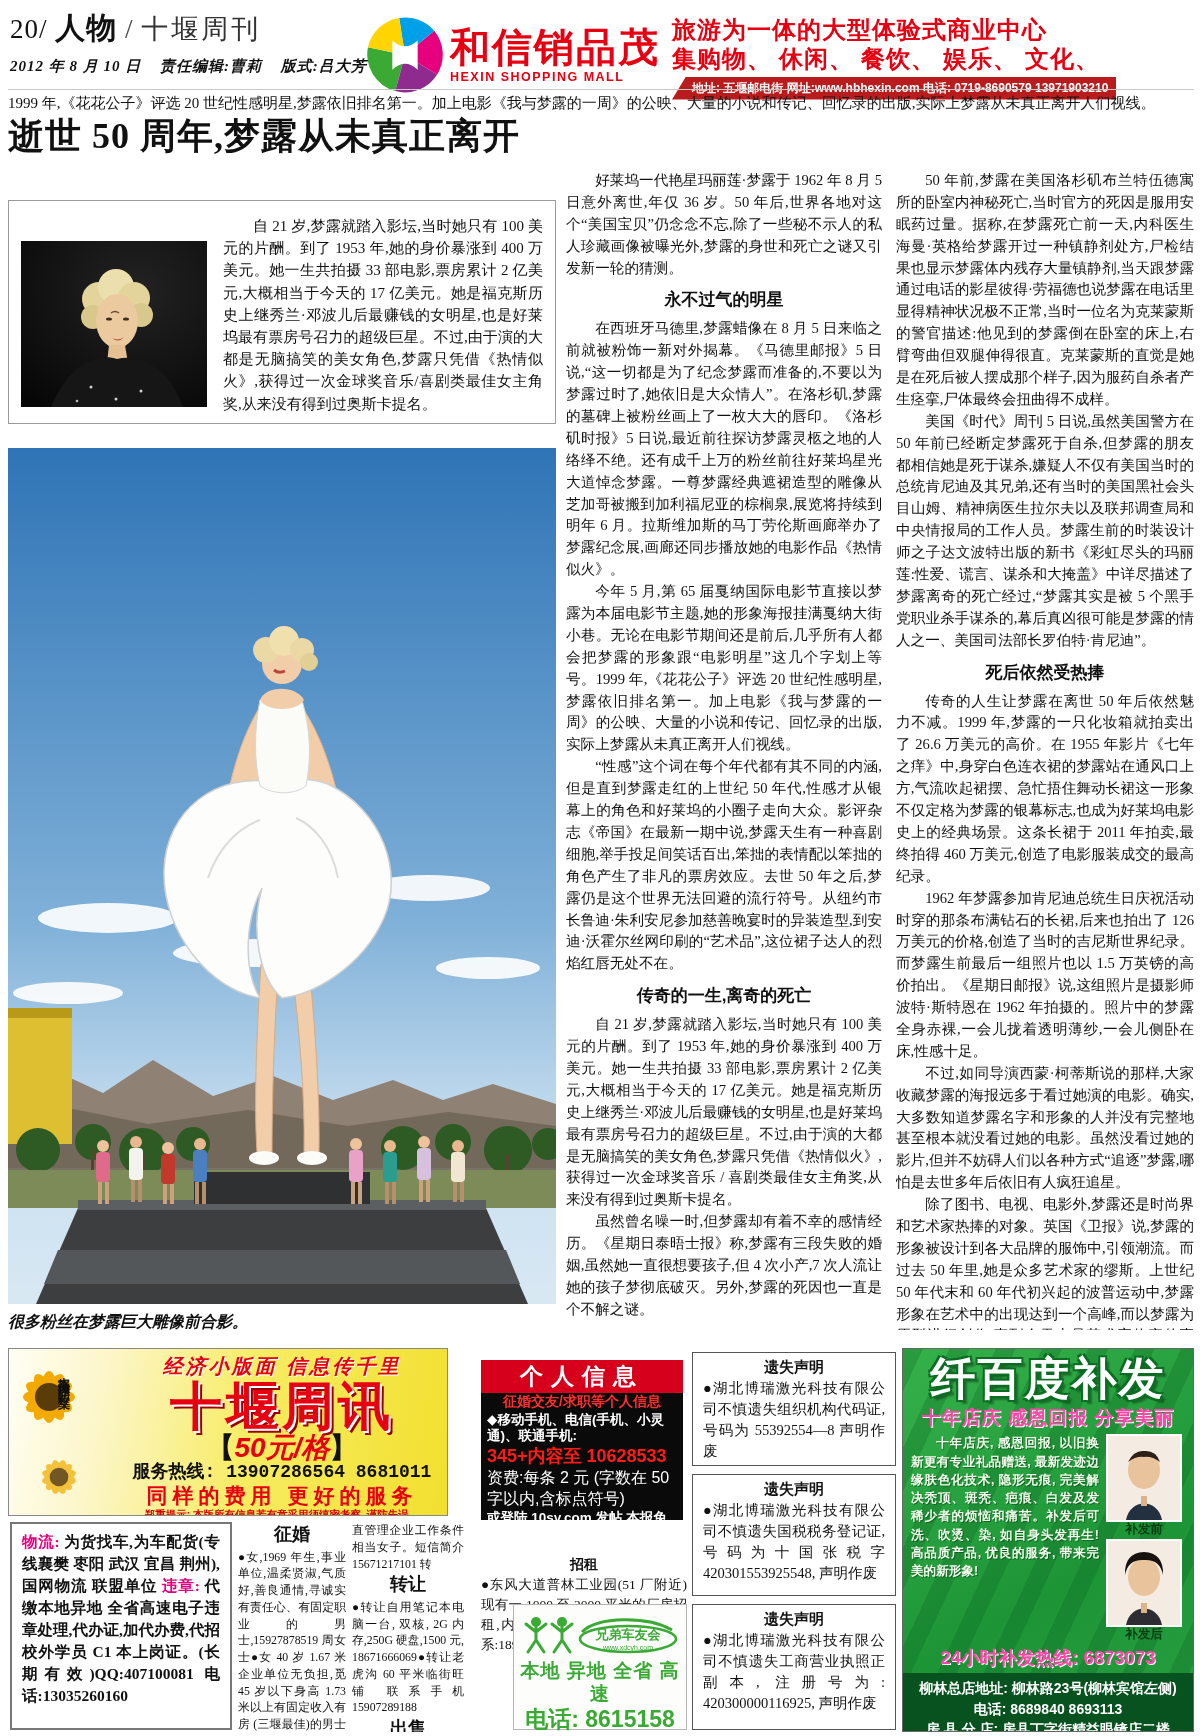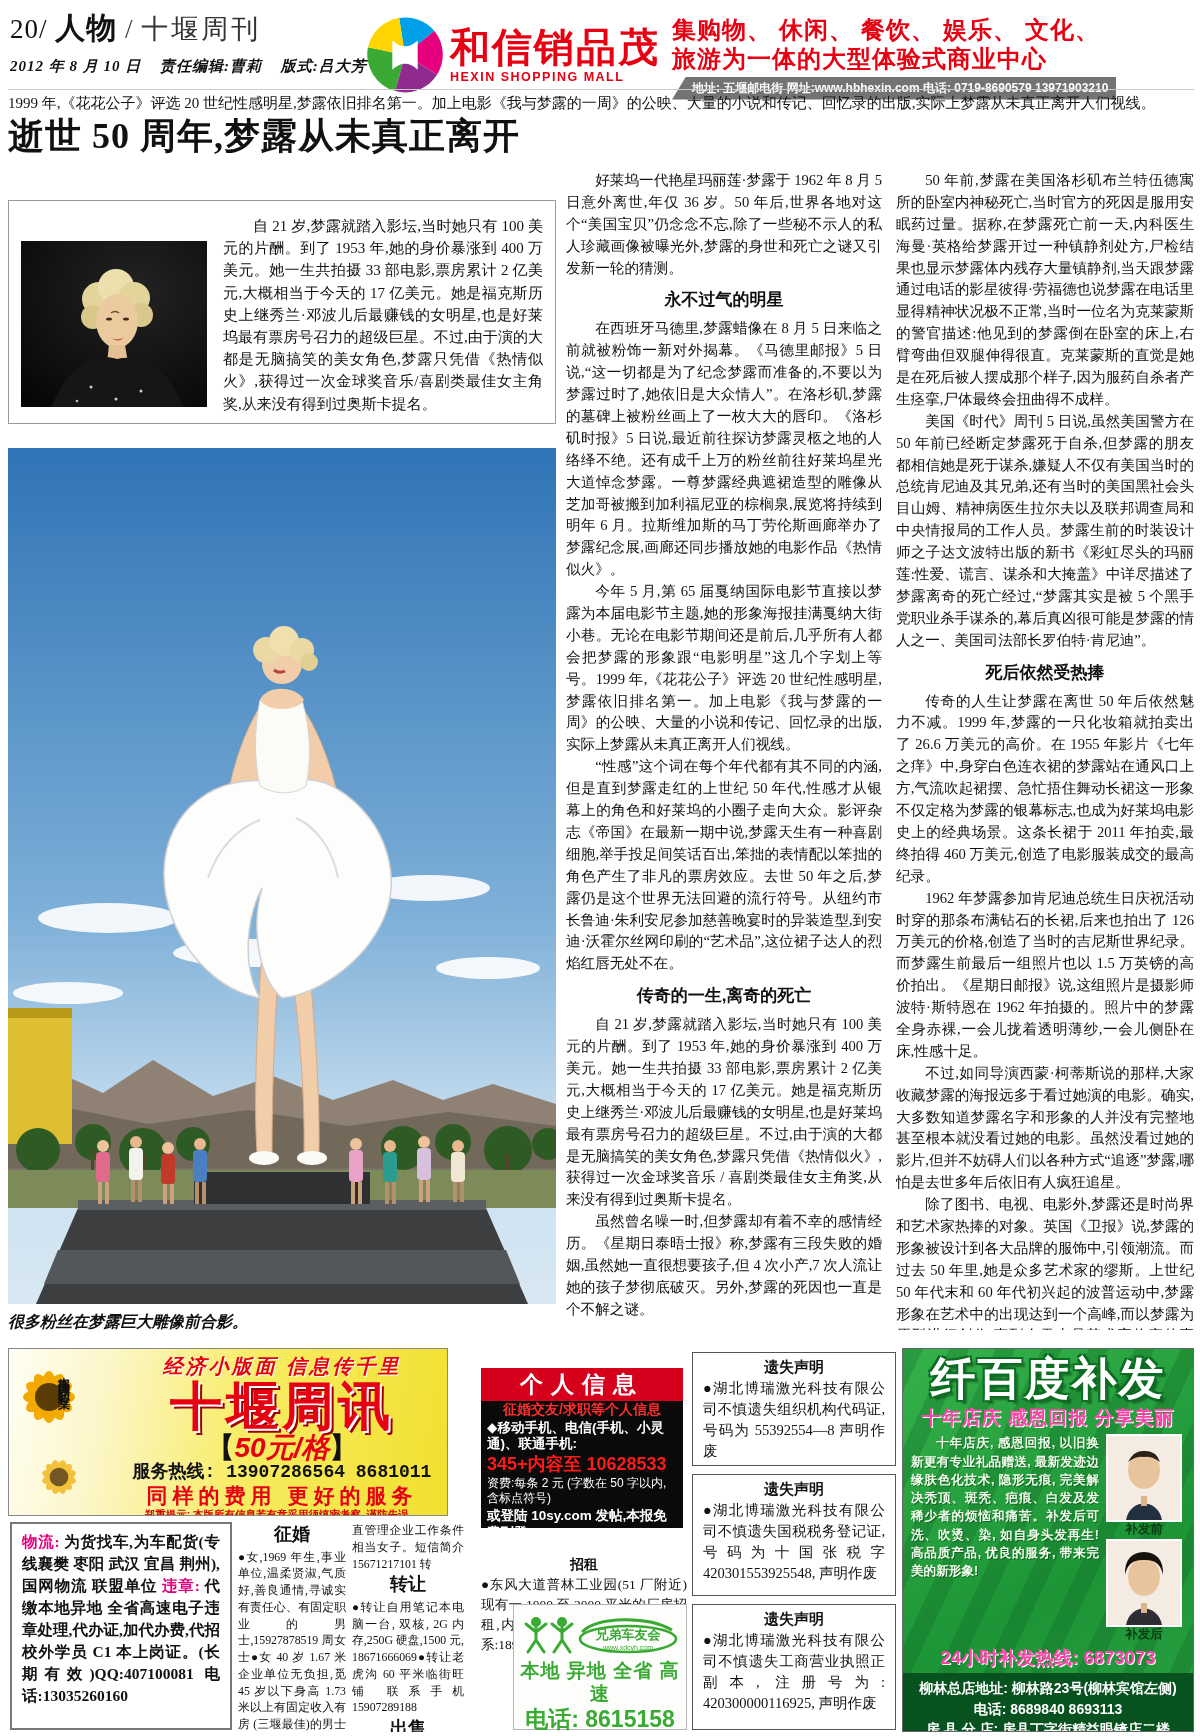--- a/index.html
+++ b/index.html
@@ -18,21 +18,21 @@
   .m-line2 span{margin-right:14px;}
 
   
   .hexin{position:absolute;left:366px;top:16px;width:712px;height:84px;display:flex;align-items:flex-start;}
   .hx-logo{width:78px;height:78px;flex:0 0 auto;}
   .hx-brand{margin-left:6px;margin-top:10px;color:#e60012;flex:0 0 auto;}
   .hx-name{font-size:40px;line-height:1.05;font-weight:900;letter-spacing:2px;}
   .hx-en{font-size:12.5px;font-weight:bold;letter-spacing:1.5px;margin-top:2px;}
   .hx-right{margin-left:12px;display:flex;flex-direction:column;}
   .hx-slogan{color:#e60012;font-weight:900;font-size:24px;letter-spacing:1px;line-height:1.2;white-space:nowrap;}
-  .hx-bar{margin-top:3px;background:#737373;color:#fff;font-size:12px;font-weight:bold;
+  .hx-bar{margin-top:3px;background:#b91c1c;color:#fff;font-size:12px;font-weight:bold;
           padding:3px 8px 3px 20px;white-space:nowrap;
           clip-path:polygon(14px 0,100% 0,100% 100%,0 100%);}
 
   .top-rule{position:absolute;left:8px;top:89px;width:1186px;border-top:1px solid #c9c9c9;}
 
   
   .lead{position:absolute;left:8px;top:94px;width:1186px;font-size:15px;line-height:1.2;}
   .headline{position:absolute;left:8px;top:112px;font-size:36px;font-weight:900;letter-spacing:1px;}
 
   
@@ -81,28 +81,28 @@
   .mg{color:#e5007f;}
 
   
   .clf{position:absolute;top:174px;height:210px;overflow:hidden;font-size:11.8px;line-height:1.42;text-align:justify;}
   .clf-1{left:230px;width:108px;}
   .clf-2{left:344px;width:112px;}
   .clf h5{margin:0 0 1px 0;text-align:center;font-size:18px;font-family:"Liberation Sans","DejaVu Sans",sans-serif;}
   .clf p{margin:0;}
 
   
-  .ad-personal{position:absolute;left:473px;top:20px;width:202px;height:160px;background:#0a0a0a;color:#fff;
+  .ad-personal{position:absolute;left:473px;top:12px;width:202px;height:160px;background:#0a0a0a;color:#fff;
      box-sizing:border-box;overflow:hidden;font-family:"Liberation Sans","DejaVu Sans",sans-serif;}
   .pi-head{background:#d6001c;color:#fff;text-align:center;font-size:23px;font-weight:900;letter-spacing:8px;
            padding:1px 0;}
   .pi-sub{color:#ff2d2d;text-align:center;font-weight:900;font-size:14px;line-height:1.25;}
   .pi-line1{font-size:13.5px;font-weight:bold;padding:1px 6px 0 6px;line-height:1.25;}
   .pi-code{color:#ff1a1a;font-size:18px;font-weight:900;padding:0 6px;line-height:1.25;}
-  .pi-fee{font-size:12px;padding:0 6px;line-height:1.3;}
+  .pi-fee{font-size:16px;padding:0 6px;line-height:1.3;}
   .pi-web{font-size:13.5px;font-weight:bold;padding:0 6px;line-height:1.3;}
 
   
   .ad-zhaozu{position:absolute;left:473px;top:170px;width:206px;height:82px;font-size:13.5px;line-height:1.48;margin-top:36px;}
   .ad-zhaozu h5{margin:0;text-align:center;font-size:14px;font-family:"Liberation Sans","DejaVu Sans",sans-serif;}
   .ad-zhaozu p{margin:0;text-align:justify;}
 
   
   .ad-cheyou{position:absolute;left:505px;top:256px;width:174px;height:126px;border:1px solid #b5b5b5;
      background:#fdfdfb;color:#3aaa35;text-align:center;box-sizing:border-box;padding-top:7px;
@@ -167,22 +167,22 @@
         <path d="M0,0 L30,-25 A39,39 0 0 0 -6,-38 Z" fill="#00a0e9"></path>
         <path d="M0,0 L-6,-38 A39,39 0 0 0 -38,-8 Z" fill="#ffd400"></path>
         <path d="M-13,-15 C-4,-7 4,-7 13,-15 L13,15 C4,7 -4,7 -13,15 Z" fill="#ffffff"></path>
       </g>
     </svg>
     <div class="hx-brand">
       <div class="hx-name sans">和信销品茂</div>
       <div class="hx-en sans">HEXIN SHOPPING MALL</div>
     </div>
     <div class="hx-right">
+      <div class="hx-slogan">旅游为一体的大型体验式商业中心</div>
       <div class="hx-slogan">集购物、 休闲、 餐饮、 娱乐、 文化、</div>
-      <div class="hx-slogan">旅游为一体的大型体验式商业中心</div>
       <div class="hx-bar sans">地址: 五堰邮电街   网址:www.hbhexin.com   电话: 0719-8690579   13971903210</div>
     </div>
   </div>
 
   <div class="top-rule"></div>
 
   <div class="lead">1999 年,《花花公子》评选 20 世纪性感明星,梦露依旧排名第一。加上电影《我与梦露的一周》的公映、大量的小说和传记、回忆录的出版,实际上梦露从未真正离开人们视线。</div>
   <h1 class="headline" style="margin:0;">逝世 50 周年,梦露从未真正离开</h1>
 
   <div class="intro-box">

